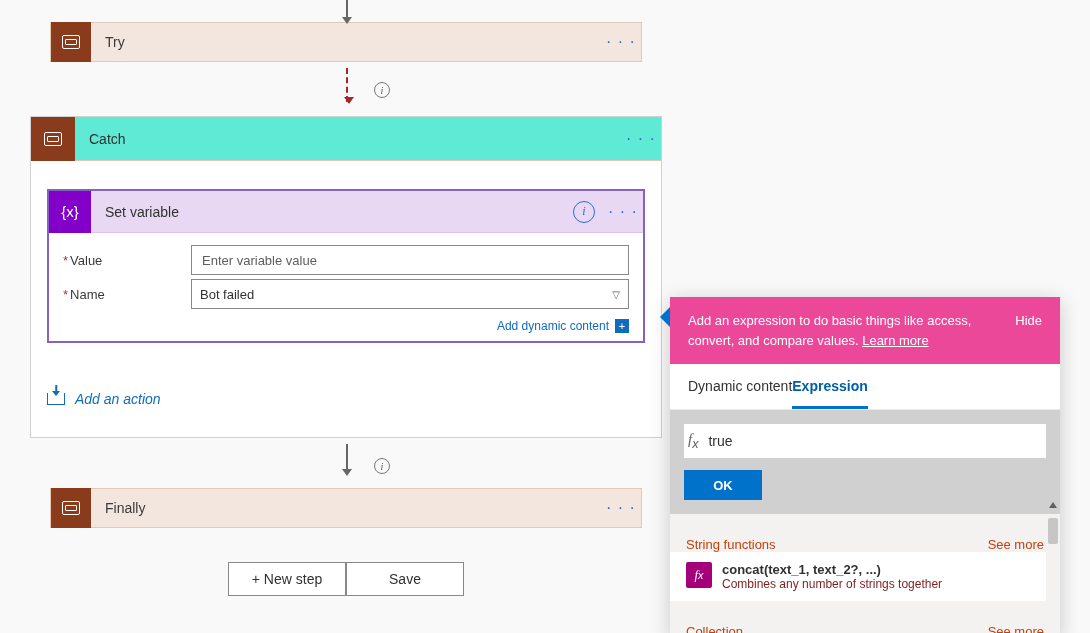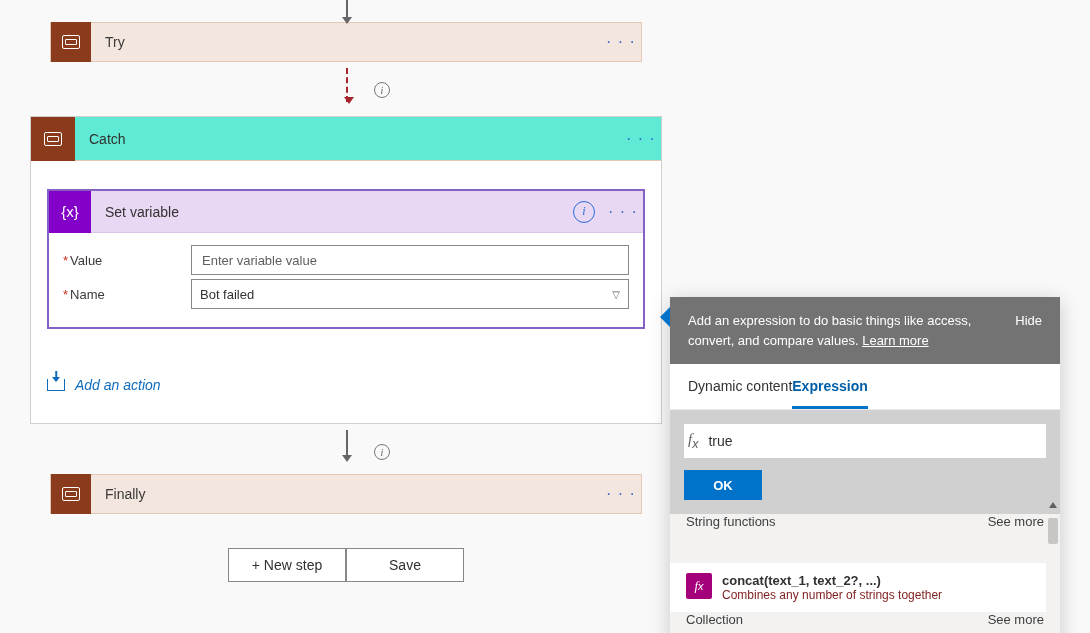--- a/index.html
+++ b/index.html
@@ -62,34 +62,34 @@
   
   .finally-bar { margin-left:20px; width:592px; }
 
   
   .btnrow { display:flex; justify-content:center; margin-top:34px; width:632px; }
   .btn { border:1px solid #8a8886; background:#fff; height:34px; min-width:118px; font-size:14px; color:#323130; display:flex; align-items:center; justify-content:center; }
 
   
   .popup { position:absolute; left:670px; top:297px; width:390px; background:#fff; box-shadow:0 4px 20px rgba(0,0,0,.2); }
   .pointer { position:absolute; left:-10px; top:10px; width:0; height:0; border-top:10px solid transparent; border-bottom:10px solid transparent; border-right:10px solid #0072c9; }
-  .pop-blue { background:#737373; color:#fff; padding:14px 18px; font-size:13px; line-height:1.5; display:flex; gap:18px; }
+  .pop-blue { background:#ec4899; color:#fff; padding:14px 18px; font-size:13px; line-height:1.5; display:flex; gap:18px; }
   .pop-blue a { color:#fff; text-decoration:underline; }
   .pop-blue .hide { font-size:13px; }
   .tabs { display:flex; padding: 0 18px; border-bottom:1px solid #edebe9; height:46px; align-items:flex-end; }
   .tab { font-size:14px; color:#323130; padding-bottom:12px; border-bottom:3px solid transparent; }
   .tab.active { color:#005ea6; border-bottom-color:#0072c9; font-weight:600;}
   .expr-area { background:#d0d0d0; padding:14px 14px; }
   .expr-box { background:#fff; height:34px; display:flex; align-items:center; padding:0 4px; gap:10px; }
   .fx { font-style:italic; font-family:Georgia,serif; color:#605e5c; font-size:15px; }
   .expr-val { font-family:Liberation Sans, sans-serif; font-size:14px; color:#323130; }
   .ok-btn { margin-top:12px; background:#0072c9; color:#fff; border:none; height:30px; width:78px; font-size:13px; font-weight:600; }
 
   .catwrap { position:relative; }
-  .cat-header { background:#f3f2f1; height:49px; display:flex; align-items:flex-start; justify-content:space-between; padding:0 16px; font-size:13px; color:#404040; }
+  .cat-header { background:#f3f2f1; height:38px; display:flex; align-items:flex-end; justify-content:space-between; padding:0 16px; font-size:13px; color:#c2410c; }
   .fn-item { display:flex; gap:10px; padding:10px 16px; }
   .fn-icon { width:26px; height:26px; background:#a4007b; color:#fff; display:flex; align-items:center; justify-content:center; font-style:italic; font-family:Georgia,serif; font-size:13px; border-radius:2px;}
   .fn-text .t1 { font-size:13px; font-weight:600; color:#323130;}
   .fn-text .t2 { font-size:12px; color:#7f1d1d;}
   .scroll-stub { position:absolute; right:0; top:0; width:14px; height:100%; background:#f3f2f1;}
   .scroll-stub::before{content:'';position:absolute;top:4px;left:2px;right:2px;height:26px;background:#c8c6c4;border-radius:2px;}
   .scroll-stub .up{position:absolute;top:-12px;left:3px;border-left:4px solid transparent;border-right:4px solid transparent;border-bottom:6px solid #605e5c;}
 </style>
 </head>
 <body>
@@ -138,20 +138,24 @@
               <input type="text" placeholder="Enter variable value" style="">
             </div>
           </div>
           <div class="sv-row">
             <div class="lbl"><span class="req">*</span><span>Name</span></div>
             <div class="sel">
               <span>Bot failed</span>
               <span class="chev">▽</span>
             </div>
           </div>
+          <div class="add-dyn">
+            <span>Add dynamic content</span>
+            <span class="plusbox">+</span>
+          </div>
         </div>
       </div>
 
       <div class="add-action-row">
         <span class="ic"></span>
         <a href="#">Add an action</a>
       </div>
     </div>
   </div>
 

